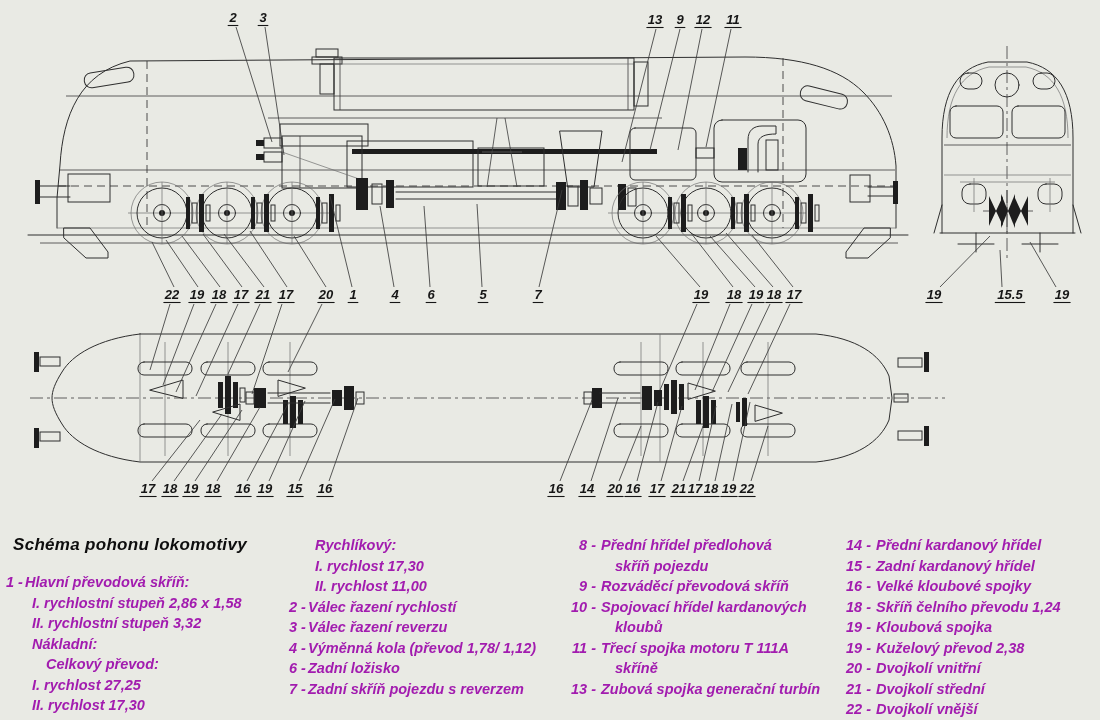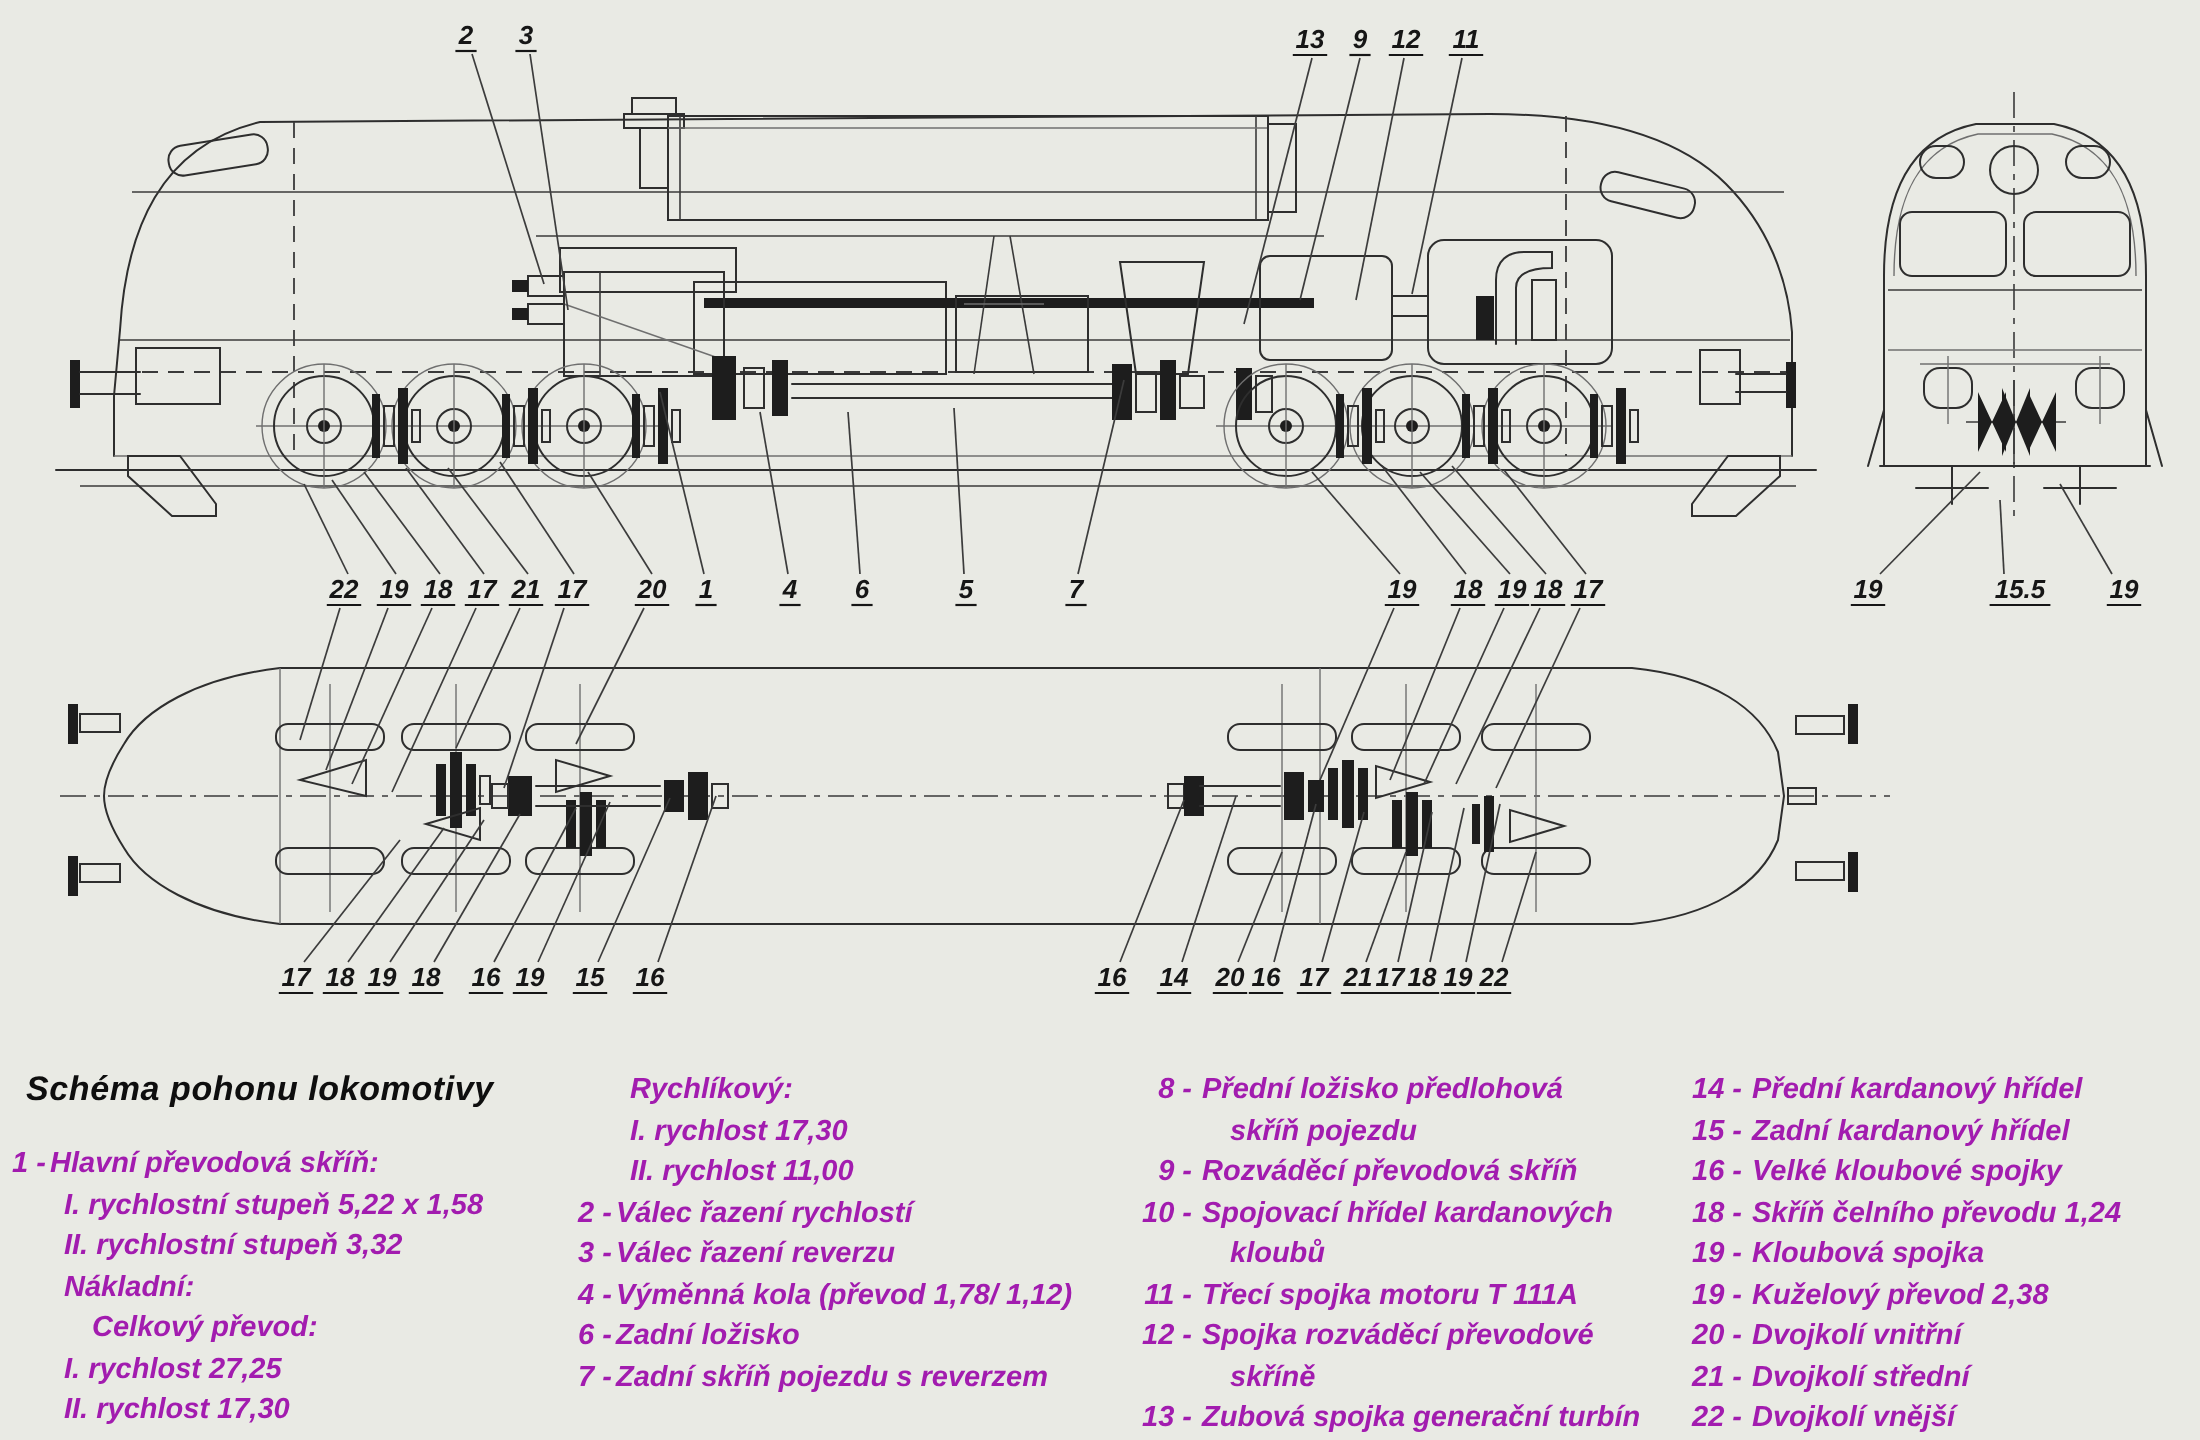--- a/index.html
+++ b/index.html
@@ -486,45 +486,44 @@
         <text x="747" y="493" class="co">22</text>
         <line x1="738.4" y1="496.5" x2="755.6" y2="496.5" class="und"></line>
       </g>
   </svg>
 
   <div id="legend">
     <div class="lg-title">Schéma pohonu lokomotivy</div>
     <div id="legend-cols">
         <div class="col col1">
           <div class="lline "><span class="num">1 -</span><span class="txt">Hlavní převodová skříň:</span></div>
-          <div class="lline s"><span class="txt">I. rychlostní stupeň 5,22 x 1,58</span></div>
+          <div class="lline s"><span class="txt">I. rychlostní stupeň 2,86 x 1,58</span></div>
           <div class="lline s"><span class="txt">II. rychlostní stupeň 3,32</span></div>
           <div class="lline s"><span class="txt">Nákladní:</span></div>
           <div class="lline s2"><span class="txt">Celkový převod:</span></div>
           <div class="lline s"><span class="txt">I. rychlost 27,25</span></div>
           <div class="lline s"><span class="txt">II. rychlost 17,30</span></div>
         </div>
         <div class="col col2">
           <div class="lline s"><span class="txt">Rychlíkový:</span></div>
           <div class="lline s"><span class="txt">I. rychlost 17,30</span></div>
           <div class="lline s"><span class="txt">II. rychlost 11,00</span></div>
           <div class="lline "><span class="num">2 -</span><span class="txt">Válec řazení rychlostí</span></div>
           <div class="lline "><span class="num">3 -</span><span class="txt">Válec řazení reverzu</span></div>
           <div class="lline "><span class="num">4 -</span><span class="txt">Výměnná kola (převod 1,78/ 1,12)</span></div>
           <div class="lline "><span class="num">6 -</span><span class="txt">Zadní ložisko</span></div>
           <div class="lline "><span class="num">7 -</span><span class="txt">Zadní skříň pojezdu s reverzem</span></div>
         </div>
         <div class="col col3">
-          <div class="lline "><span class="num">8 -</span><span class="txt">Přední ložisko předlohová</span></div>
+          <div class="lline "><span class="num">8 -</span><span class="txt">Přední hřídel předlohová</span></div>
           <div class="lline c"><span class="txt">skříň pojezdu</span></div>
           <div class="lline "><span class="num">9 -</span><span class="txt">Rozváděcí převodová skříň</span></div>
           <div class="lline "><span class="num">10 -</span><span class="txt">Spojovací hřídel kardanových</span></div>
           <div class="lline c"><span class="txt">kloubů</span></div>
           <div class="lline "><span class="num">11 -</span><span class="txt">Třecí spojka motoru T 111A</span></div>
-          <div class="lline "><span class="num">12 -</span><span class="txt">Spojka rozváděcí převodové</span></div>
           <div class="lline c"><span class="txt">skříně</span></div>
           <div class="lline "><span class="num">13 -</span><span class="txt">Zubová spojka generační turbín</span></div>
         </div>
         <div class="col col4">
           <div class="lline "><span class="num">14 -</span><span class="txt">Přední kardanový hřídel</span></div>
           <div class="lline "><span class="num">15 -</span><span class="txt">Zadní kardanový hřídel</span></div>
           <div class="lline "><span class="num">16 -</span><span class="txt">Velké kloubové spojky</span></div>
           <div class="lline "><span class="num">18 -</span><span class="txt">Skříň čelního převodu 1,24</span></div>
           <div class="lline "><span class="num">19 -</span><span class="txt">Kloubová spojka</span></div>
           <div class="lline "><span class="num">19 -</span><span class="txt">Kuželový převod 2,38</span></div>

